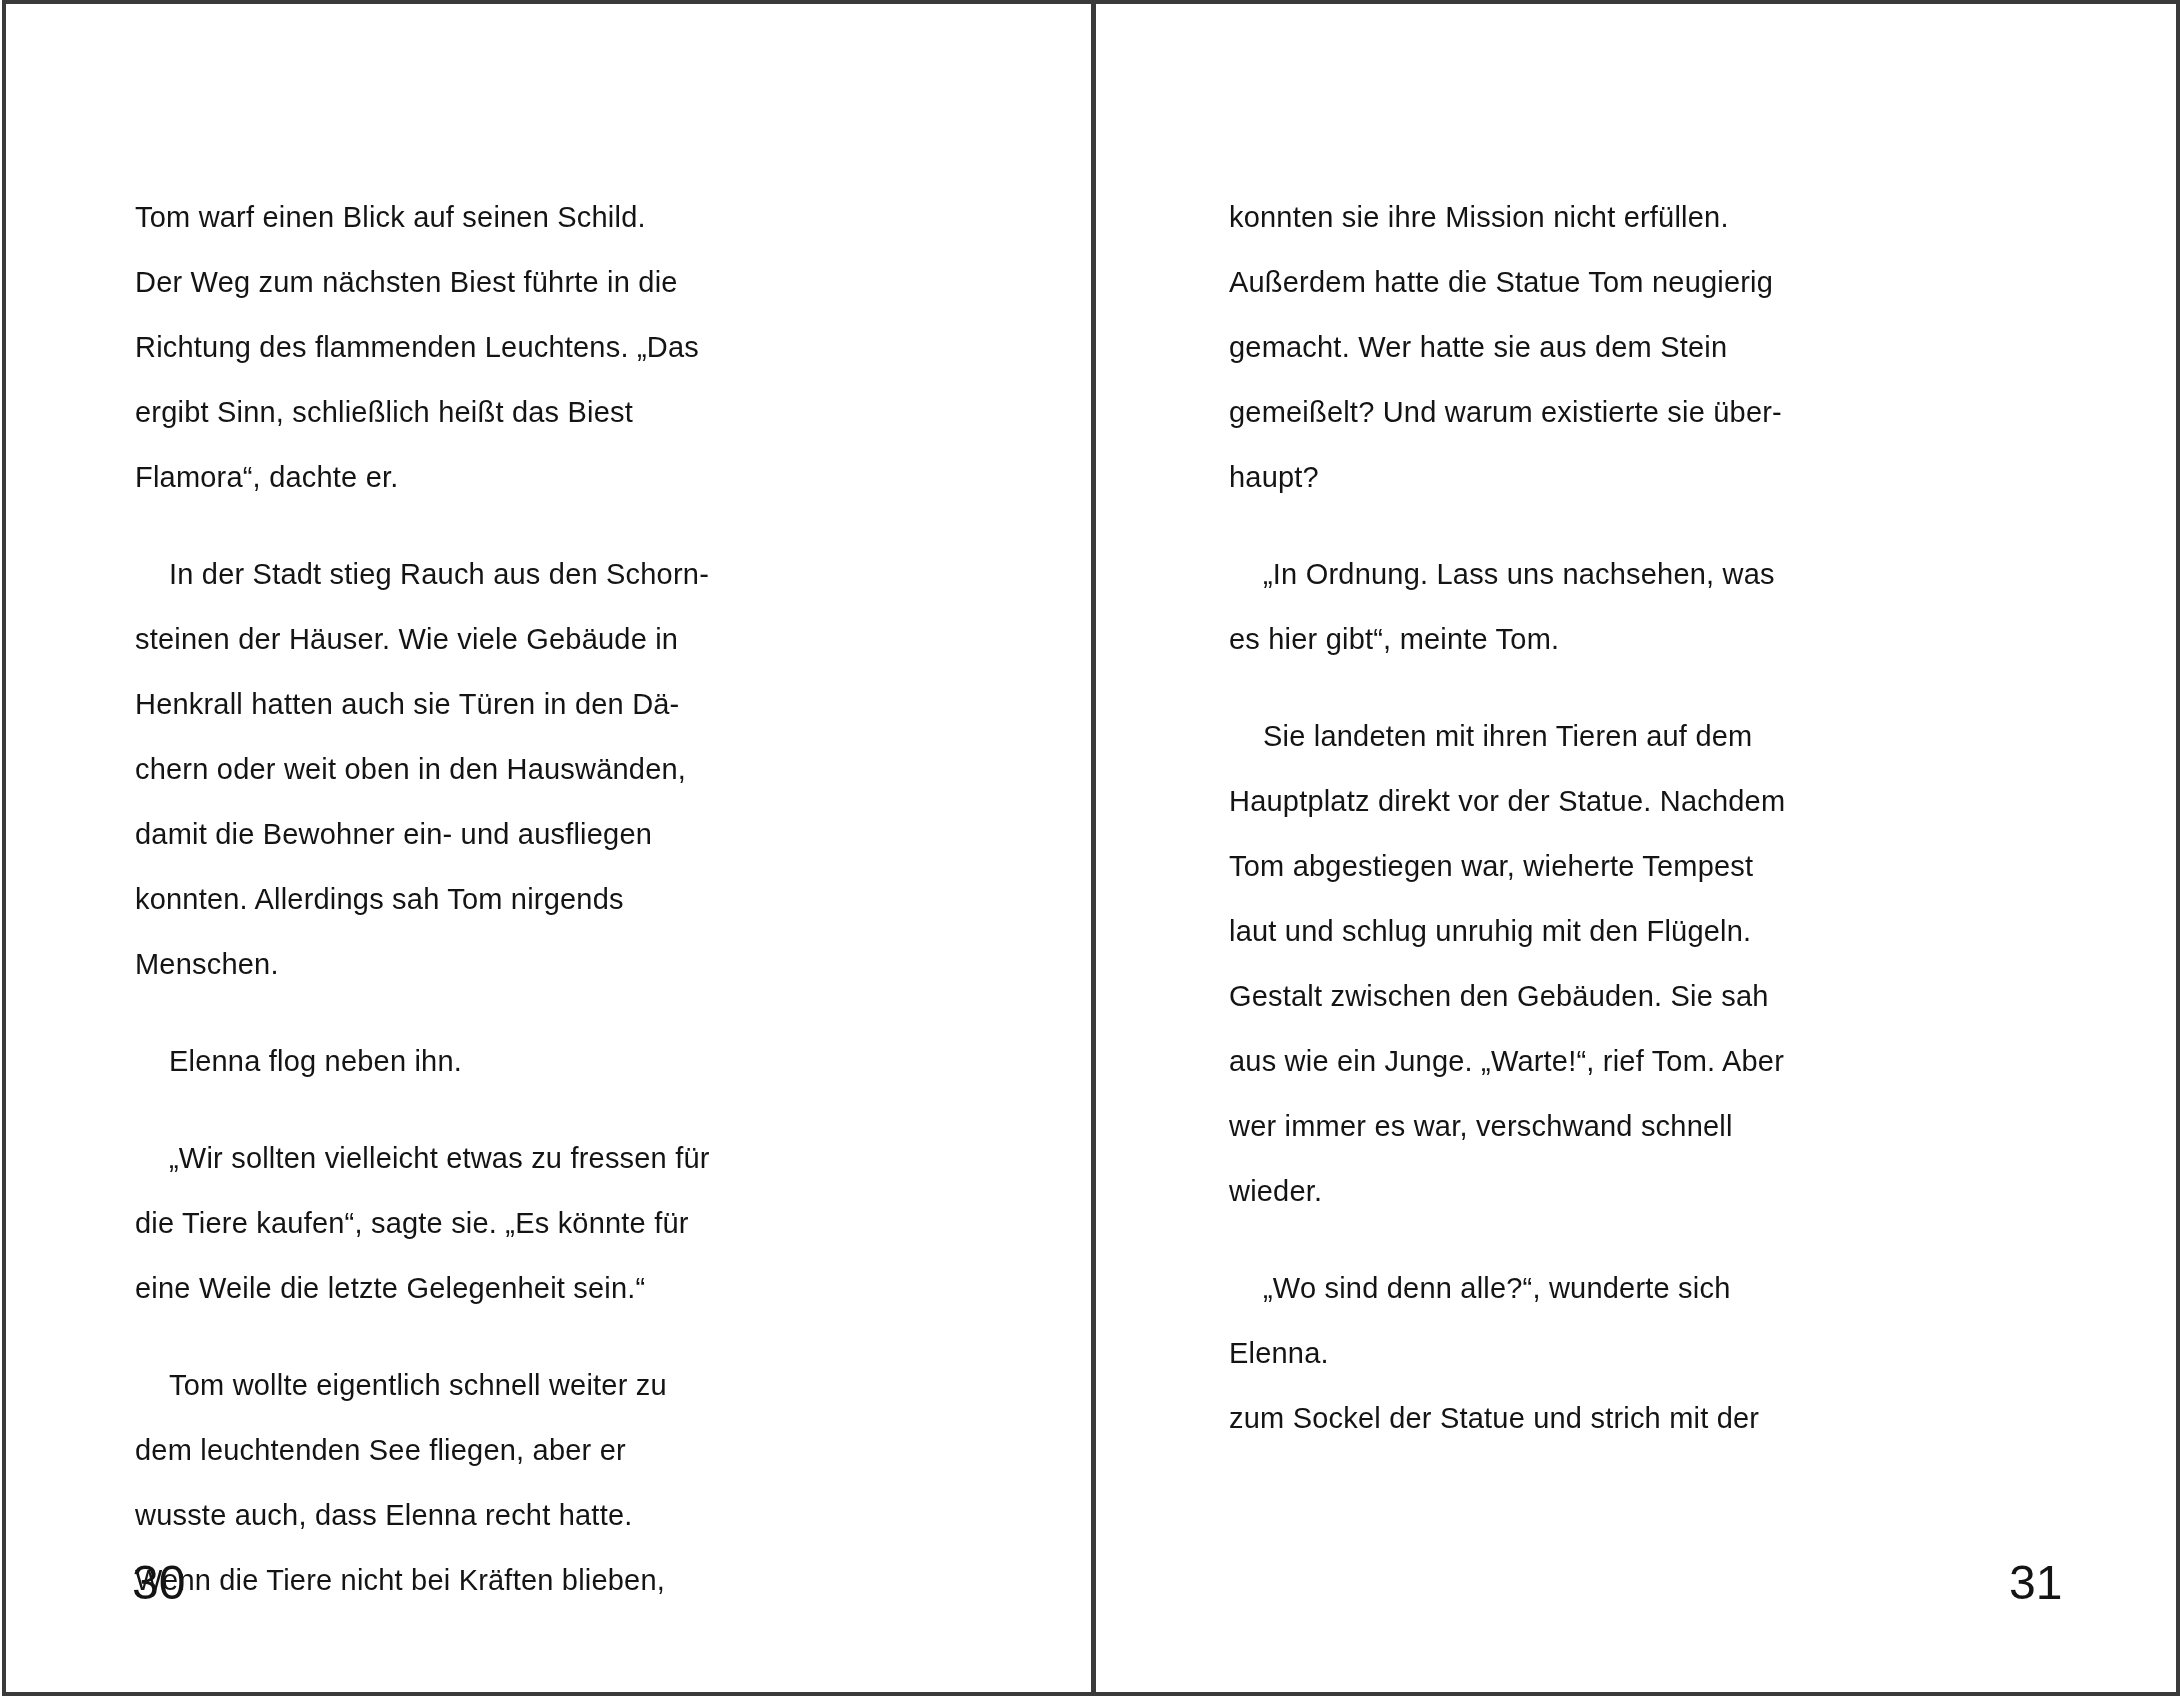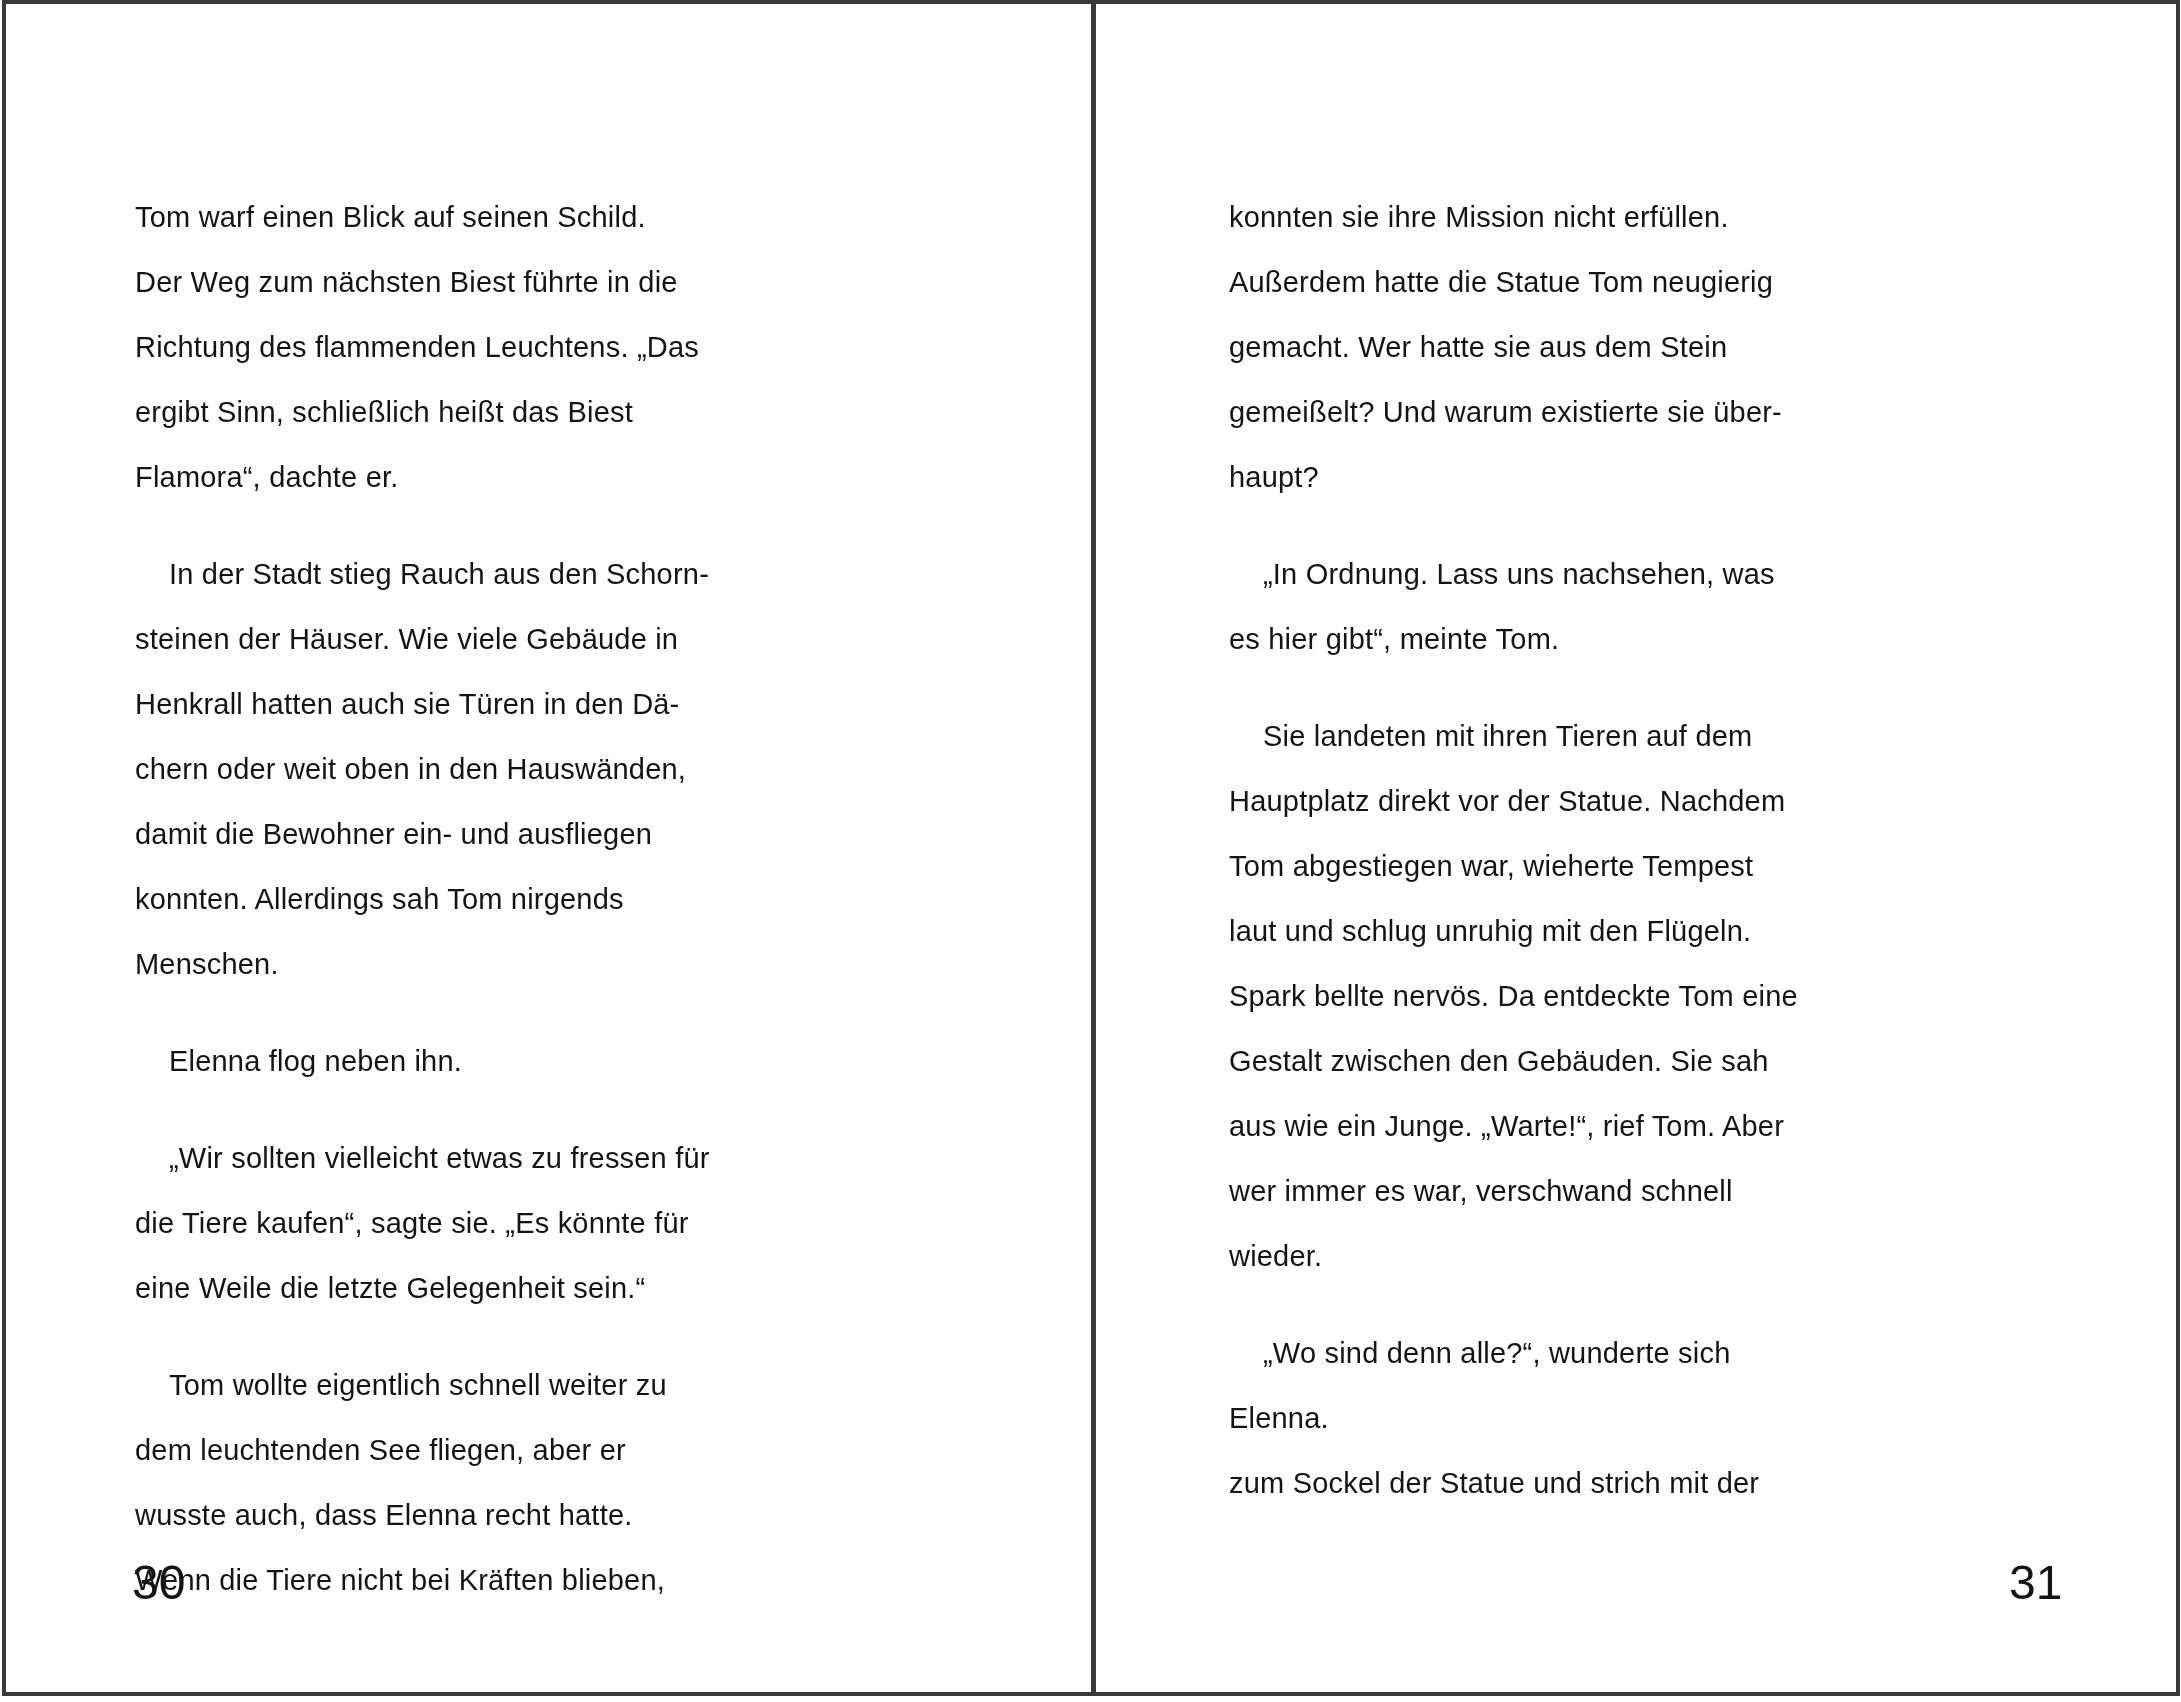--- a/index.html
+++ b/index.html
@@ -88,21 +88,20 @@
         <div class="line">Außerdem hatte die Statue Tom neugierig</div>
         <div class="line">gemacht. Wer hatte sie aus dem Stein</div>
         <div class="line">gemeißelt? Und warum existierte sie über-</div>
         <div class="line">haupt?</div>
         <div class="line indent">„In Ordnung. Lass uns nachsehen, was</div>
         <div class="line">es hier gibt“, meinte Tom.</div>
         <div class="line indent">Sie landeten mit ihren Tieren auf dem</div>
         <div class="line">Hauptplatz direkt vor der Statue. Nachdem</div>
         <div class="line">Tom abgestiegen war, wieherte Tempest</div>
         <div class="line">laut und schlug unruhig mit den Flügeln.</div>
-        <div class="line">Spark bellte nervös. Da entdeckte Tom eine</div>
         <div class="line">Gestalt zwischen den Gebäuden. Sie sah</div>
         <div class="line">aus wie ein Junge. „Warte!“, rief Tom. Aber</div>
         <div class="line">wer immer es war, verschwand schnell</div>
         <div class="line">wieder.</div>
         <div class="line indent">„Wo sind denn alle?“, wunderte sich</div>
         <div class="line">Elenna.</div>
         <div class="line">zum Sockel der Statue und strich mit der</div>
       </div>
     <div class="folio right">31</div>
   </section>

